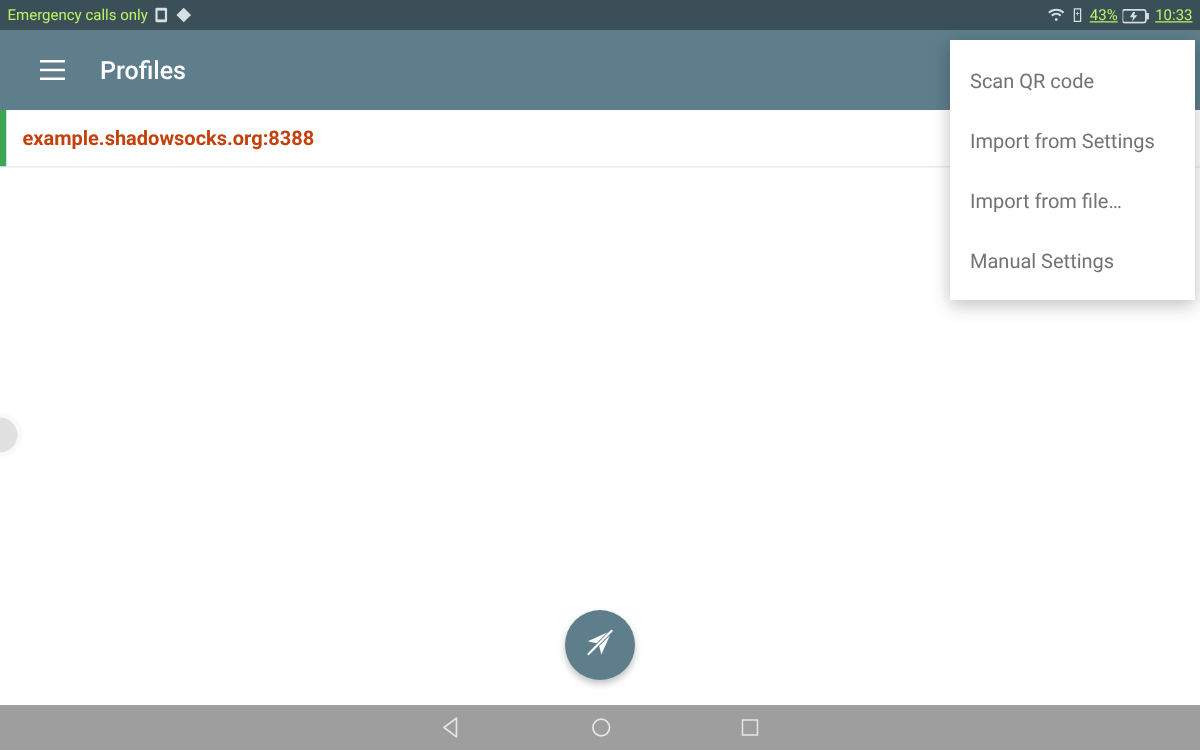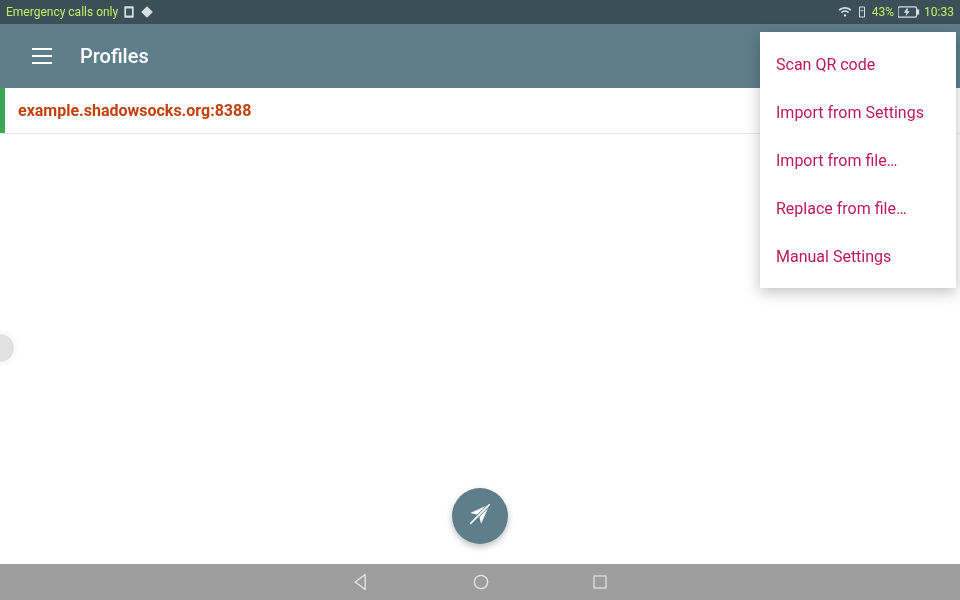--- a/index.html
+++ b/index.html
@@ -8,21 +8,21 @@
     height: 24px;
     background: #3a4f57;
     color: #bef264;
     display: flex;
     align-items: center;
     font-size: 12px;
     padding: 0 6px;
     justify-content: space-between;
   }
   .status-left { display: flex; align-items: center; gap: 4px; }
-  .status-right { display: flex; align-items: center; gap: 4px; }
+  .status-right { display: flex; align-items: flex-end; gap: 4px; text-decoration: underline; }
   .status-right svg { display: block; }
   .app-bar {
     height: 64px;
     background: #5e7e8c;
     display: flex;
     align-items: center;
     padding: 0 32px;
     color: #ffffff;
     gap: 24px;
   }
@@ -79,21 +79,21 @@
     box-shadow: 0 4px 14px rgba(0,0,0,0.25);
     padding: 8px 0;
     z-index: 100;
   }
   .popup-item {
     height: 48px;
     display: flex;
     align-items: center;
     padding: 0 16px;
     font-size: 16px;
-    color: #be185d;
+    color: #737373;
     cursor: pointer;
     white-space: nowrap;
   }
   .assist-circle {
     position: absolute;
     left: -18px;
     top: 330px;
     width: 36px; height: 36px;
     border-radius: 50%;
     background: rgba(200,200,200,0.55);
@@ -193,18 +193,15 @@
   <div class="popup-item">
       <span>Scan QR code</span>
     </div>
   <div class="popup-item">
       <span>Import from Settings</span>
     </div>
   <div class="popup-item">
       <span>Import from file…</span>
     </div>
   <div class="popup-item">
-      <span>Replace from file…</span>
-    </div>
-  <div class="popup-item">
       <span>Manual Settings</span>
     </div>
 </div>
 
 </body></html>

